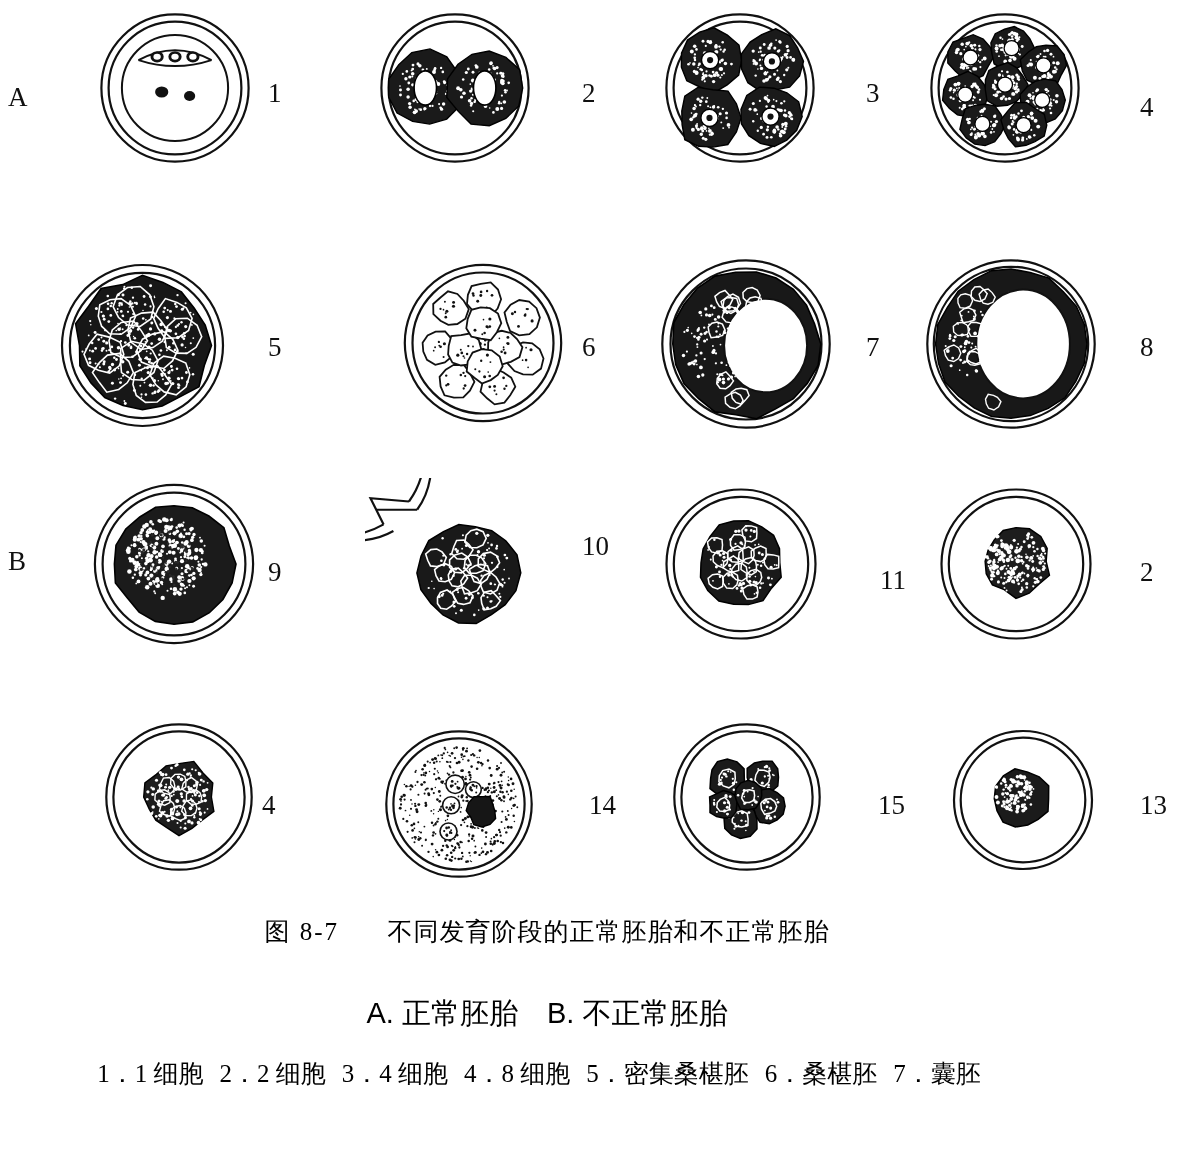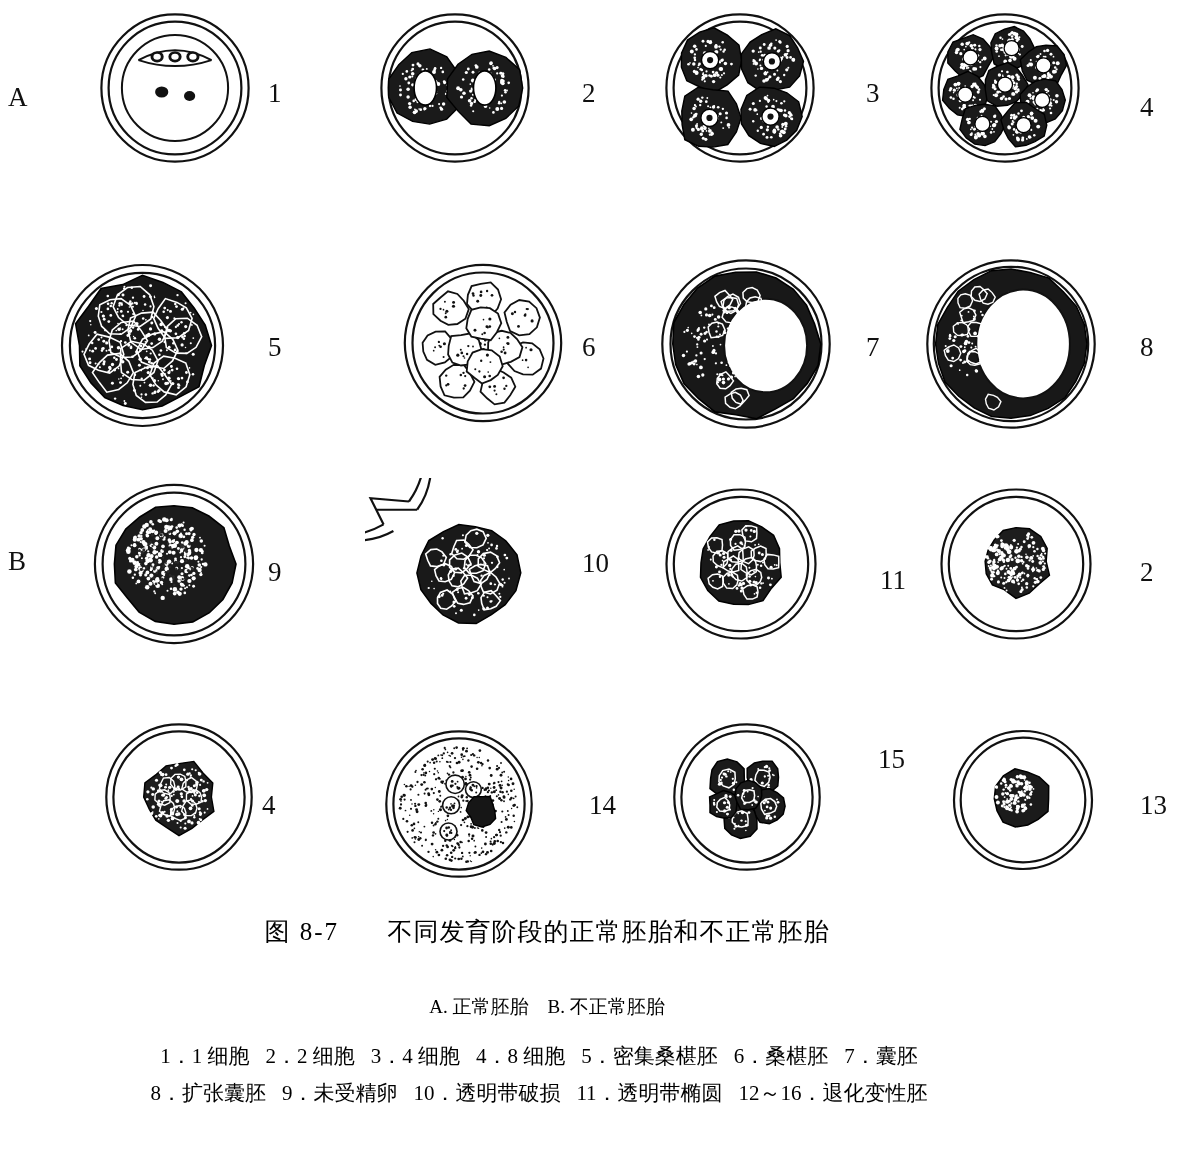--- a/index.html
+++ b/index.html
@@ -57,27 +57,27 @@
   .cap-title {
     font-size: 25px;
     letter-spacing: 1px;
     margin-bottom: 14px;
     font-family: "Liberation Serif", serif;
   }
   .cap-title .num-part {
     letter-spacing: 2px;
   }
   .cap-sub {
-    font-size: 19px;
+    font-size: 29px;
     margin-bottom: 18px;
-    font-family: Liberation Serif, serif;
+    font-family: Liberation Sans, sans-serif;
     margin-top: 46px;
   }
   .cap-legend {
-    font-size: 21px;
+    font-size: 25px;
     line-height: 1.75;
     font-family: "Liberation Serif", serif;
     text-align: center;
   }
   .cap-legend .lg-line {
     white-space: nowrap;
   }
   .cap-legend .lg-item {
     margin-right: 16px;
   }
@@ -2069,21 +2069,21 @@
           <circle cx="101.4" cy="67.6" r="1.52" fill="#ffffff"></circle>
           <circle cx="124.1" cy="70.4" r="0.97" fill="#ffffff"></circle>
           <circle cx="118.9" cy="117.8" r="1.06" fill="#ffffff"></circle>
           <circle cx="76.0" cy="100.3" r="1.22" fill="#ffffff"></circle>
           <circle cx="85.6" cy="76.2" r="1.25" fill="#ffffff"></circle>
           <circle cx="119.4" cy="77.2" r="1.53" fill="#ffffff"></circle>
           <circle cx="77.1" cy="117.4" r="1.39" fill="#ffffff"></circle>
         </g>
       </svg>
     </div>
-    <div class="cell-num" style="left: 582px; top: 548px;">10</div>
+    <div class="cell-num" style="left: 582px; top: 531px;">10</div>
     <div class="cell-wrap" style="left: 660px; top: 483px; width: 162px; height: 162px;">
       <svg width="162" height="162" viewBox="0 0 162 162" class="embryo">
         <g>
           <ellipse cx="81" cy="81" rx="74.5" ry="74.5" fill="none" stroke="#111" stroke-width="2.2"></ellipse>
           <ellipse cx="81" cy="81" rx="67.2" ry="67.2" fill="none" stroke="#111" stroke-width="2.2"></ellipse>
           <path d="M119.8,79.7 L121.2,94.3 L111.5,105.2 L103.0,117.7 L88.4,121.6 L73.7,121.2 L58.9,118.0 L47.8,107.5 L40.5,94.4 L41.0,79.7 L43.1,65.9 L50.0,53.6 L59.2,41.8 L73.7,38.1 L88.4,37.8 L101.7,43.8 L113.6,52.3 L119.5,65.6 L119.8,79.7 Z" fill="#191919" stroke="#000" stroke-width="1.5"></path>
           <path d="M96.5,83.3 L96.2,88.8 L91.2,91.8 L85.9,89.9 L81.0,86.5 L81.4,80.3 L85.4,76.0 L91.2,74.5 L95.6,78.4 L96.5,83.3 Z" fill="none" stroke="#fff" stroke-width="1.5"></path>
           <path d="M101.7,94.4 L100.1,98.9 L96.2,102.2 L90.8,101.3 L86.9,97.3 L86.5,91.4 L90.9,87.6 L96.2,86.4 L100.7,89.4 L101.7,94.4 Z" fill="none" stroke="#fff" stroke-width="1.5"></path>
           <path d="M98.0,108.9 L97.1,113.9 L92.4,116.1 L87.0,116.1 L83.9,111.5 L82.8,105.9 L87.5,102.7 L92.4,101.7 L97.1,103.8 L98.0,108.9 Z" fill="none" stroke="#fff" stroke-width="1.5"></path>
           <path d="M87.1,89.0 L86.9,94.6 L81.8,98.0 L75.9,96.5 L71.5,92.2 L71.9,86.0 L75.7,81.3 L81.7,80.2 L86.3,83.9 L87.1,89.0 Z" fill="none" stroke="#fff" stroke-width="1.5"></path>
@@ -3097,21 +3097,21 @@
           <circle cx="79.6" cy="73.5" r="1.00" fill="#ffffff"></circle>
           <circle cx="86.1" cy="82.3" r="1.46" fill="#ffffff"></circle>
           <circle cx="90.1" cy="78.6" r="0.82" fill="#ffffff"></circle>
           <circle cx="76.3" cy="85.8" r="1.11" fill="#ffffff"></circle>
           <circle cx="76.3" cy="78.6" r="0.85" fill="#ffffff"></circle>
           <circle cx="76.2" cy="72.6" r="1.49" fill="#ffffff"></circle>
           <circle cx="87.4" cy="84.2" r="1.01" fill="#ffffff"></circle>
         </g>
       </svg>
     </div>
-    <div class="cell-num" style="left: 878px; top: 744px;">15</div>
+    <div class="cell-num" style="left: 878px; top: 790px;">15</div>
     <div class="cell-wrap" style="left: 948px; top: 725px; width: 150px; height: 150px;">
       <svg width="150" height="150" viewBox="0 0 150 150" class="embryo">
         <g>
           <ellipse cx="75" cy="75" rx="69.0" ry="69.0" fill="none" stroke="#111" stroke-width="2.2"></ellipse>
           <ellipse cx="75" cy="75" rx="62.3" ry="62.3" fill="none" stroke="#111" stroke-width="2.2"></ellipse>
           <path d="M100.6,73.8 L100.0,86.4 L90.2,94.4 L79.8,100.0 L67.3,102.0 L55.1,97.1 L49.0,85.7 L46.3,73.8 L47.6,61.2 L55.4,50.7 L66.9,43.8 L79.8,47.1 L91.2,51.9 L100.7,60.8 L100.6,73.8 Z" fill="#1b1b1b" stroke="#000" stroke-width="1.5"></path>
           <circle cx="69.5" cy="83.6" r="1.79" fill="#ffffff"></circle>
           <circle cx="66.6" cy="77.9" r="1.89" fill="#ffffff"></circle>
           <circle cx="82.6" cy="69.3" r="1.50" fill="#ffffff"></circle>
           <circle cx="73.1" cy="52.1" r="2.03" fill="#ffffff"></circle>
@@ -3239,15 +3239,14 @@
 
 <div id="caption">
   <div class="cap-title">
     <span class="num-part">图 8-7</span>
     <span style="display:inline-block;width:34px"></span>
     <span>不同发育阶段的正常胚胎和不正常胚胎</span>
   </div>
   <div class="cap-sub">A. 正常胚胎　B. 不正常胚胎</div>
   <div class="cap-legend">
     <div class="lg-line" id="legend-line-1"><span class="lg-item">1．1 细胞</span><span class="lg-item">2．2 细胞</span><span class="lg-item">3．4 细胞</span><span class="lg-item">4．8 细胞</span><span class="lg-item">5．密集桑椹胚</span><span class="lg-item">6．桑椹胚</span><span class="lg-item">7．囊胚</span></div>
-    <div class="lg-line" id="legend-line-2"><span class="lg-item">8．扩张囊胚</span><span class="lg-item">9．未受精卵</span><span class="lg-item">10．透明带破损</span><span class="lg-item">11．透明带椭圆</span><span class="lg-item">12～16．退化变性胚</span></div>
   </div>
 </div>
 
 </body></html>

